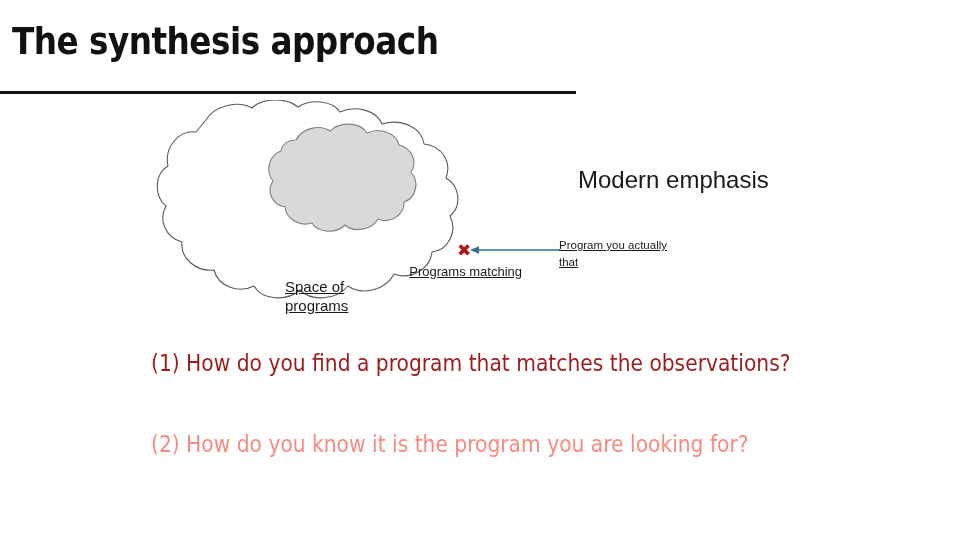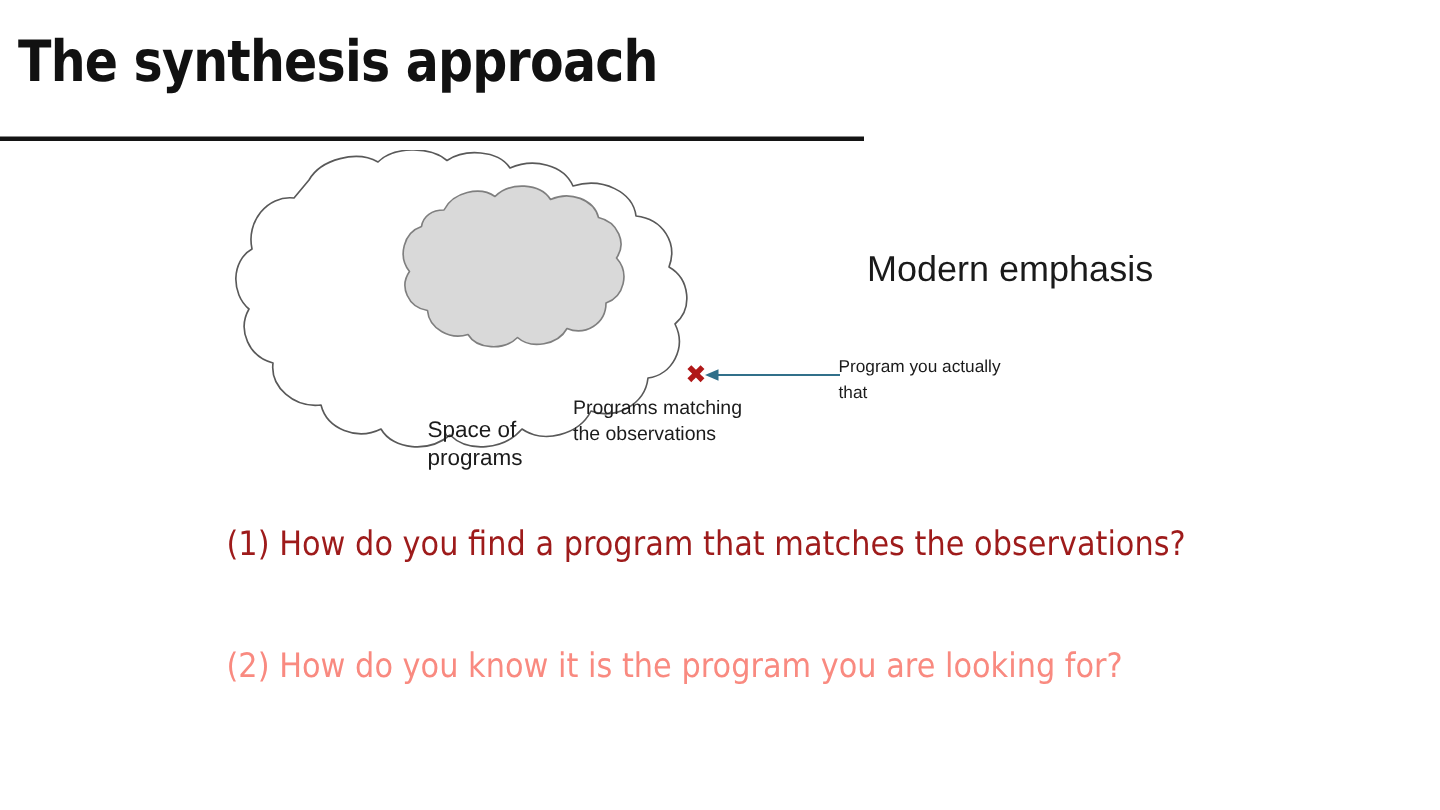--- a/index.html
+++ b/index.html
@@ -50,33 +50,34 @@
   }
   #cloud-diagram svg {
     display: block;
   }
 
   .diagram-label {
     position: absolute;
     font-family: "Liberation Sans", sans-serif;
     color: #1b1b1b;
     line-height: 1.28;
+    text-decoration: underline;
   }
   #label-space-of-programs {
     left: 175px;
     top: 177px;
     font-size: 15px;
     width: 90px;
   }
   #label-programs-matching {
     left: 272px;
     top: 163px;
     font-size: 13px;
     width: 140px;
-    text-align: left;
+    text-align: right;
     line-height: 1.32;
   }
   #label-program-you-want {
     left: 449px;
     top: 137px;
     font-size: 11.5px;
     width: 130px;
     line-height: 1.45;
     color: #1b1b1b;
   }
@@ -177,21 +178,20 @@
              C 162,105 156,91 163,81
              C 155,71 159,55 171,51
              C 172,44 178,40 186,40
              Z" fill="#d9d9d9" stroke="#7f7f7f" stroke-width="1.1" stroke-linejoin="round"></path>
   </svg>
 
   <div class="diagram-label" id="label-space-of-programs" style="position:absolute;">Space of programs</div>
 
   <div id="label-programs-matching" class="diagram-label" style="position:absolute;">
     <div>Programs matching</div>
-    <div>the observations</div>
   </div>
 
   <div id="marker-x" style="position:absolute;">✖</div>
 
   <svg id="arrow-to-marker" viewBox="0 0 94 18">
     <line x1="94" y1="9" x2="10" y2="9" stroke="#31708a" stroke-width="1.4"></line>
     <polygon points="4,9 13,5.2 13,12.8" fill="#31708a"></polygon>
   </svg>
 
   <div id="label-program-you-want" class="diagram-label" style="position:absolute;">

